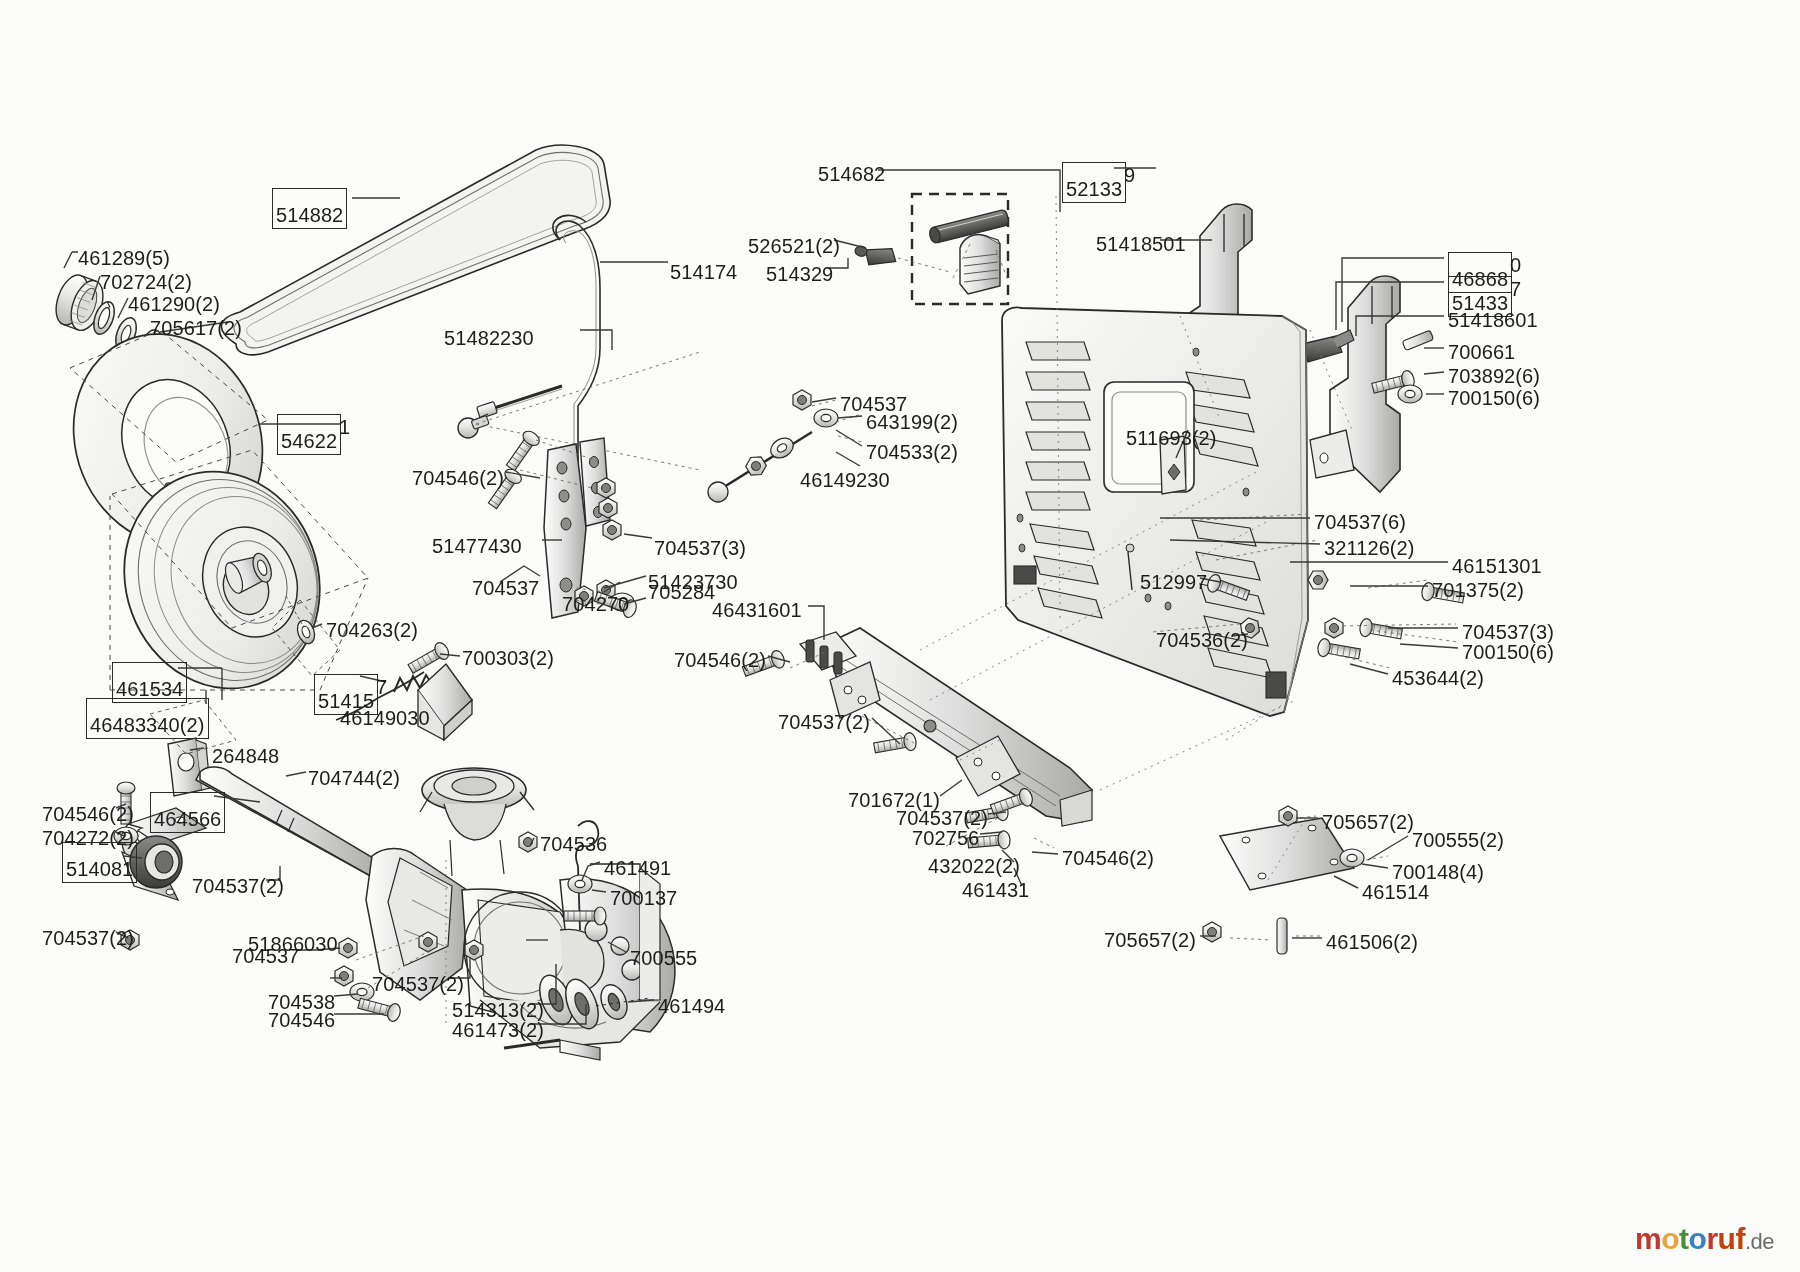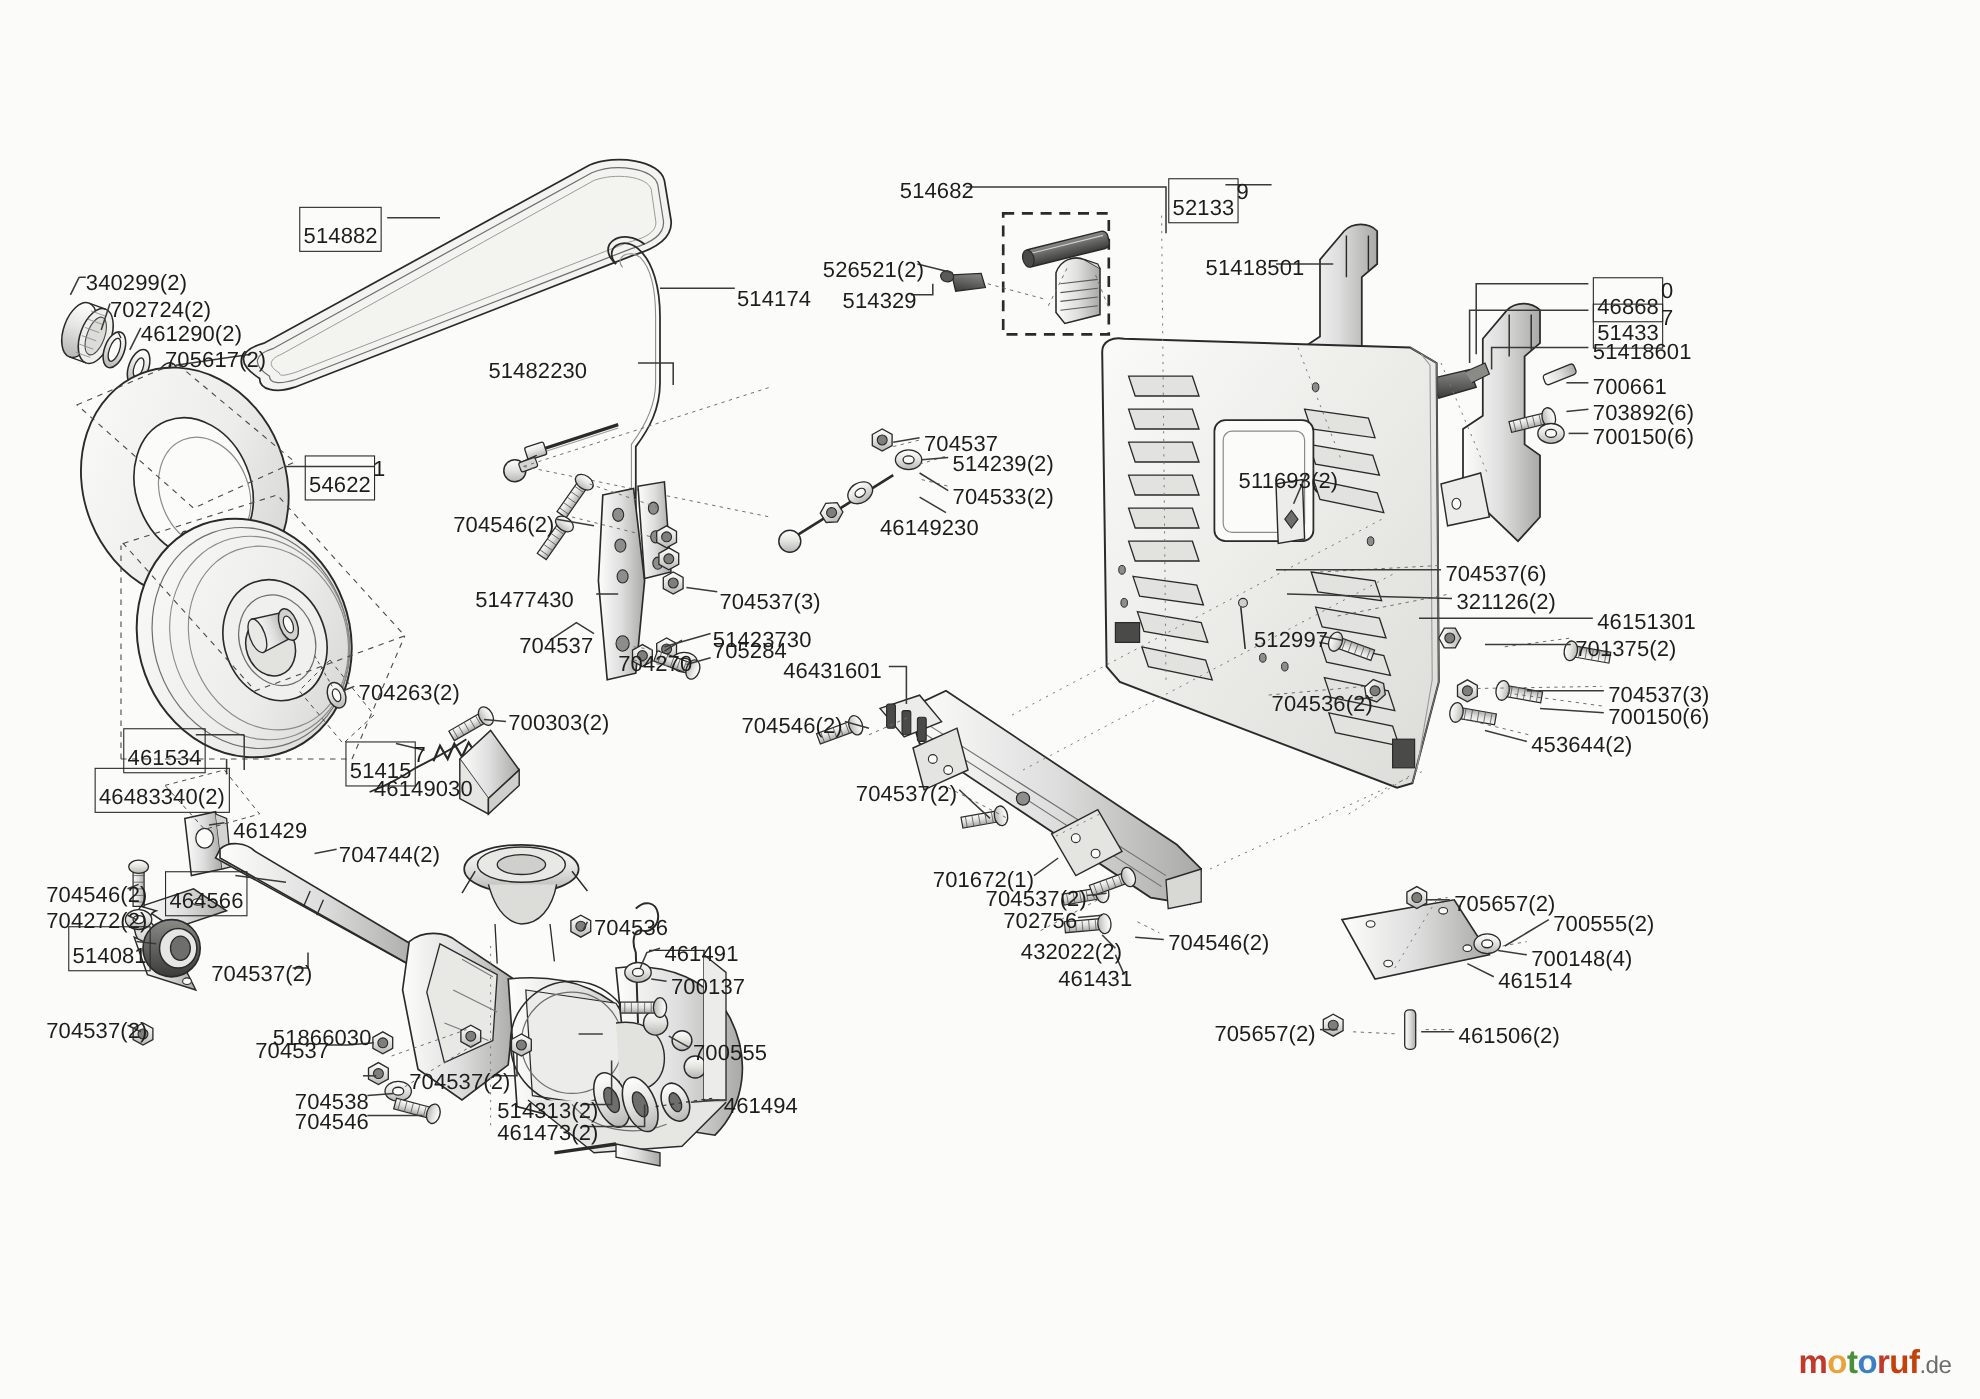--- a/index.html
+++ b/index.html
@@ -601,21 +601,21 @@
       <path d="M1408,836 L1368,860"></path>
       <path d="M1388,868 L1362,864"></path>
       <path d="M1358,888 L1334,876"></path>
       <path d="M1200,936 L1216,936"></path>
       <path d="M1322,938 L1292,938"></path>
     </g>
   </svg>
 
   <div id="labels">
       <div class="lbl boxed" style="left: 272px; top: 188px; text-align: center;"><span>514882</span></div>
-      <div class="lbl" style="left: 78px; top: 248px;"><span>340299(2)</span></div>
+      <div class="lbl" style="left: 78px; top: 248px;"><span>461289(5)</span></div>
       <div class="lbl" style="left: 100px; top: 272px;"><span>702724(2)</span></div>
       <div class="lbl" style="left: 128px; top: 294px;"><span>461290(2)</span></div>
       <div class="lbl" style="left: 150px; top: 318px;"><span>705617(2)</span></div>
       <div class="lbl boxed" style="left: 277px; top: 414px;"><span>54622</span></div>
       <div class="lbl" style="left: 339px; top: 417px;"><span>1</span></div>
       <div class="lbl" style="left: 670px; top: 262px;"><span>514174</span></div>
       <div class="lbl" style="left: 444px; top: 328px;"><span>51482230</span></div>
       <div class="lbl" style="left: 412px; top: 468px;"><span>704546(2)</span></div>
       <div class="lbl" style="left: 432px; top: 536px;"><span>51477430</span></div>
       <div class="lbl" style="left: 654px; top: 538px;"><span>704537(3)</span></div>
@@ -623,42 +623,42 @@
       <div class="lbl" style="left: 648px; top: 582px;"><span>705284</span></div>
       <div class="lbl" style="left: 472px; top: 578px;"><span>704537</span></div>
       <div class="lbl" style="left: 562px; top: 594px;"><span>704270</span></div>
       <div class="lbl" style="left: 326px; top: 620px; text-align: right;"><span>704263(2)</span></div>
       <div class="lbl boxed" style="left: 112px; top: 662px;"><span>461534</span></div>
       <div class="lbl boxed" style="left: 86px; top: 698px;"><span>46483340(2)</span></div>
       <div class="lbl boxed" style="left: 314px; top: 674px;"><span>51415</span></div>
       <div class="lbl" style="left: 376px; top: 677px;"><span>7</span></div>
       <div class="lbl" style="left: 462px; top: 648px;"><span>700303(2)</span></div>
       <div class="lbl" style="left: 340px; top: 708px;"><span>46149030</span></div>
-      <div class="lbl" style="left: 212px; top: 746px;"><span>461429</span></div>
+      <div class="lbl" style="left: 212px; top: 746px;"><span>264848</span></div>
       <div class="lbl" style="left: 308px; top: 768px;"><span>704744(2)</span></div>
       <div class="lbl boxed" style="left: 150px; top: 792px;"><span>464566</span></div>
       <div class="lbl" style="left: 42px; top: 804px;"><span>704546(2)</span></div>
       <div class="lbl" style="left: 42px; top: 828px;"><span>704272(2)</span></div>
       <div class="lbl boxed" style="left: 62px; top: 842px;"><span>514081</span></div>
       <div class="lbl" style="left: 192px; top: 876px;"><span>704537(2)</span></div>
       <div class="lbl" style="left: 42px; top: 928px;"><span>704537(2)</span></div>
       <div class="lbl" style="left: 232px; top: 946px;"><span>704537</span></div>
       <div class="lbl" style="left: 248px; top: 934px;"><span>51866030</span></div>
       <div class="lbl" style="left: 268px; top: 992px;"><span>704538</span></div>
       <div class="lbl" style="left: 268px; top: 1010px;"><span>704546</span></div>
       <div class="lbl" style="left: 372px; top: 974px;"><span>704537(2)</span></div>
       <div class="lbl" style="left: 452px; top: 1000px;"><span>514313(2)</span></div>
       <div class="lbl" style="left: 452px; top: 1020px;"><span>461473(2)</span></div>
       <div class="lbl" style="left: 540px; top: 834px;"><span>704536</span></div>
       <div class="lbl" style="left: 604px; top: 858px;"><span>461491</span></div>
       <div class="lbl" style="left: 610px; top: 888px;"><span>700137</span></div>
       <div class="lbl" style="left: 630px; top: 948px;"><span>700555</span></div>
       <div class="lbl" style="left: 658px; top: 996px;"><span>461494</span></div>
       <div class="lbl" style="left: 840px; top: 394px;"><span>704537</span></div>
-      <div class="lbl" style="left: 866px; top: 412px;"><span>514239(2)</span></div>
+      <div class="lbl" style="left: 866px; top: 412px;"><span>643199(2)</span></div>
       <div class="lbl" style="left: 866px; top: 442px;"><span>704533(2)</span></div>
       <div class="lbl" style="left: 800px; top: 470px;"><span>46149230</span></div>
       <div class="lbl" style="left: 818px; top: 164px;"><span>514682</span></div>
       <div class="lbl boxed" style="left: 1062px; top: 162px;"><span>52133</span></div>
       <div class="lbl" style="left: 1124px; top: 165px;"><span>9</span></div>
       <div class="lbl" style="left: 748px; top: 236px;"><span>526521(2)</span></div>
       <div class="lbl" style="left: 766px; top: 264px;"><span>514329</span></div>
       <div class="lbl" style="left: 1096px; top: 234px;"><span>51418501</span></div>
       <div class="lbl boxed" style="left: 1448px; top: 252px;"><span>46868</span></div>
       <div class="lbl" style="left: 1510px; top: 255px;"><span>0</span></div>

